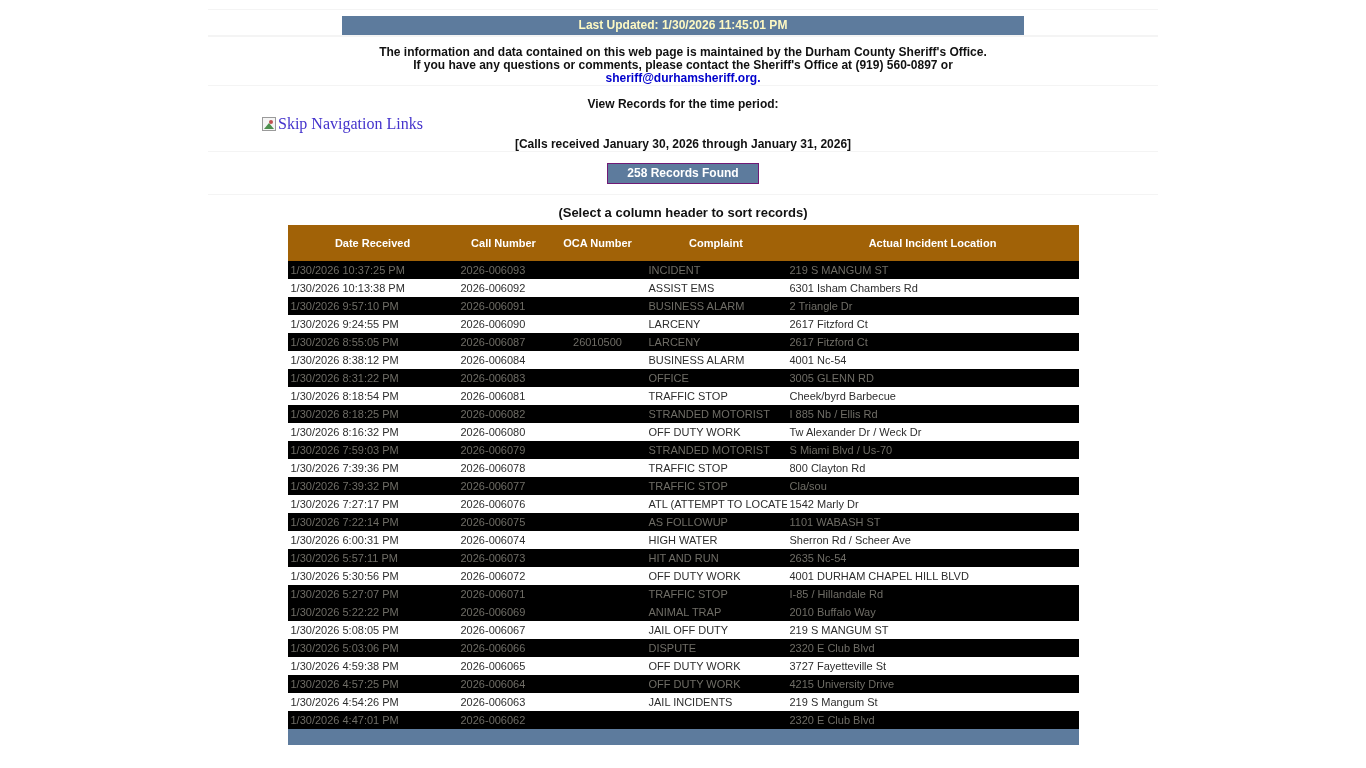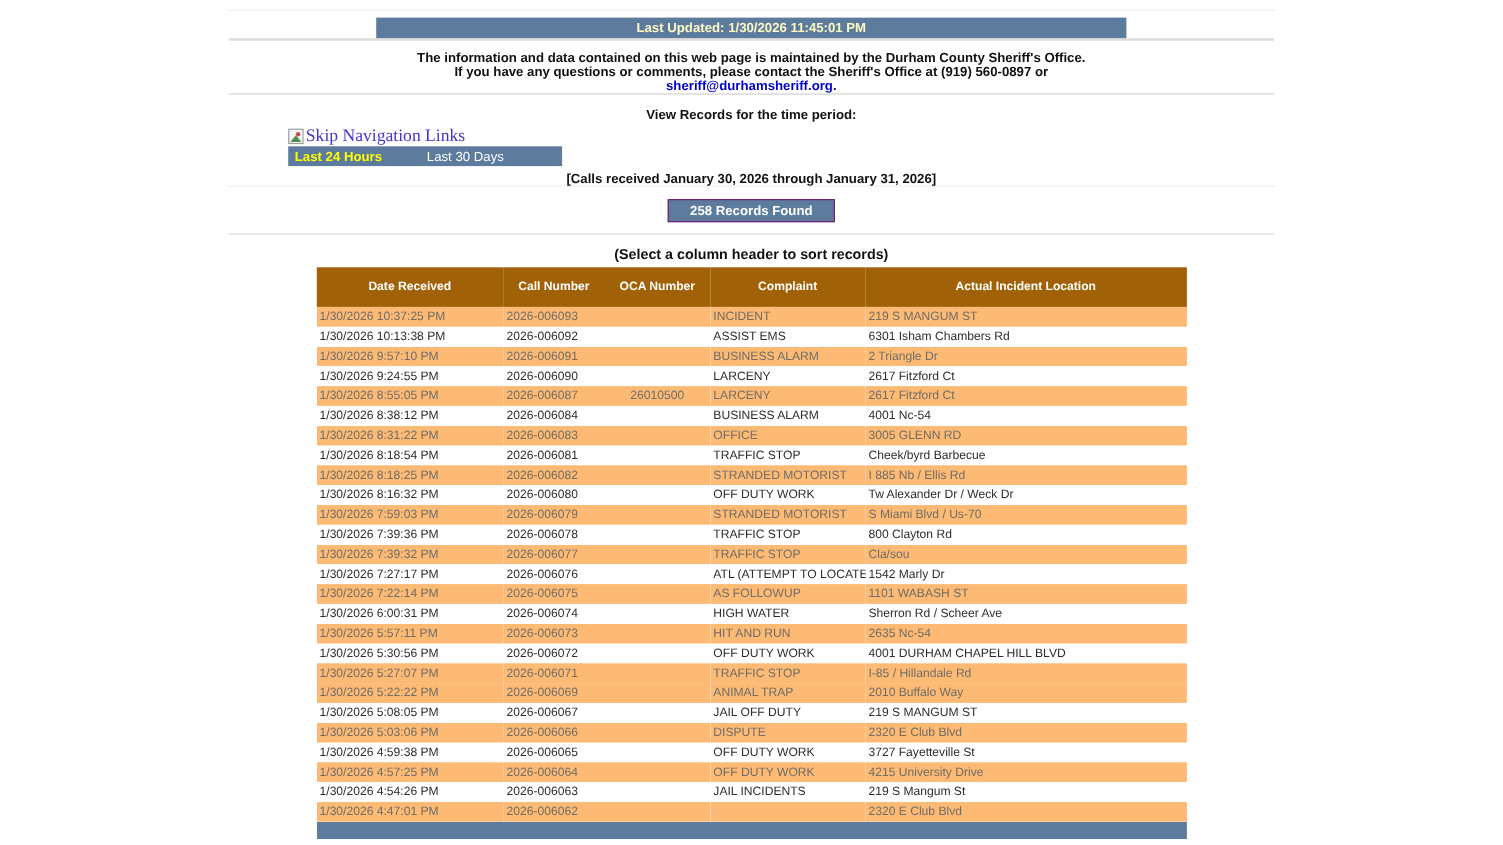--- a/index.html
+++ b/index.html
@@ -98,21 +98,21 @@
   }
   table.records th {
     background: #a16207; color: #ffffff;
     font-size: 11px; font-weight: bold; text-align: center;
     height: 36px; padding: 0 2px; cursor: pointer; white-space: nowrap;
   }
   table.records td {
     height: 18px; padding: 0 3px;
     white-space: nowrap; overflow: hidden;
   }
-  tr.row-shaded { background: #fdba74; color: #6f6d66; }
+  tr.row-shaded { background: #000000; color: #6f6d66; }
   tr.row-white  { background: #ffffff; color: #2d2d2d; }
   td.oca { text-align: center; }
   tr.table-footer td { background: #5D7B9D; height: 16px; padding: 0; }
 
   .col-date { width: 170px; }
   .col-call { width: 92px; }
   .col-oca  { width: 96px; }
   .col-comp { width: 141px; }
   .col-loc  { width: 292px; }
 </style>
@@ -136,24 +136,20 @@
 
   <hr class="rule rule-gap3">
 
   <div class="period-title">View Records for the time period:</div>
 
   <div class="skipnav">
     <span class="broken-img"></span>
     <span>Skip Navigation Links</span>
   </div>
 
-  <div class="tabbar">
-    <div class="tab active">Last 24 Hours</div>
-    <div class="tab inactive">Last 30 Days</div>
-  </div>
 
   <div class="range-note">[Calls received January 30, 2026 through January 31, 2026]</div>
 
   <hr class="rule rule-gap4">
 
   <div class="records-found">258 Records Found</div>
 
   <hr class="rule">
 
   <div class="sort-hint">(Select a column header to sort records)</div>

